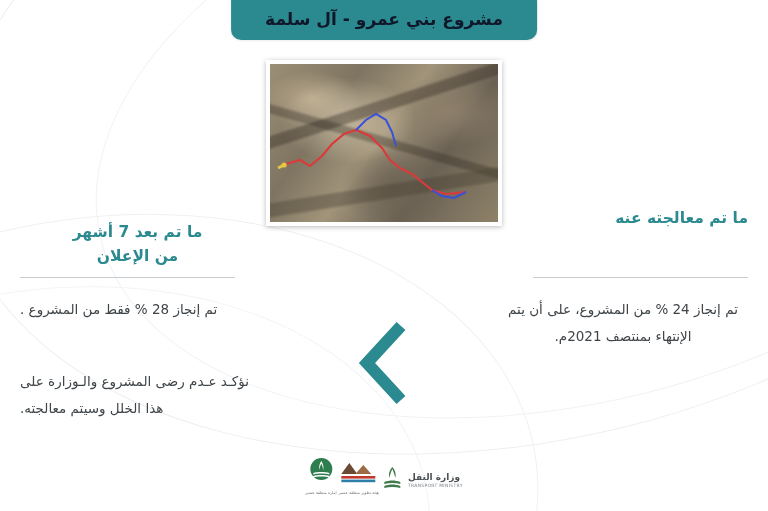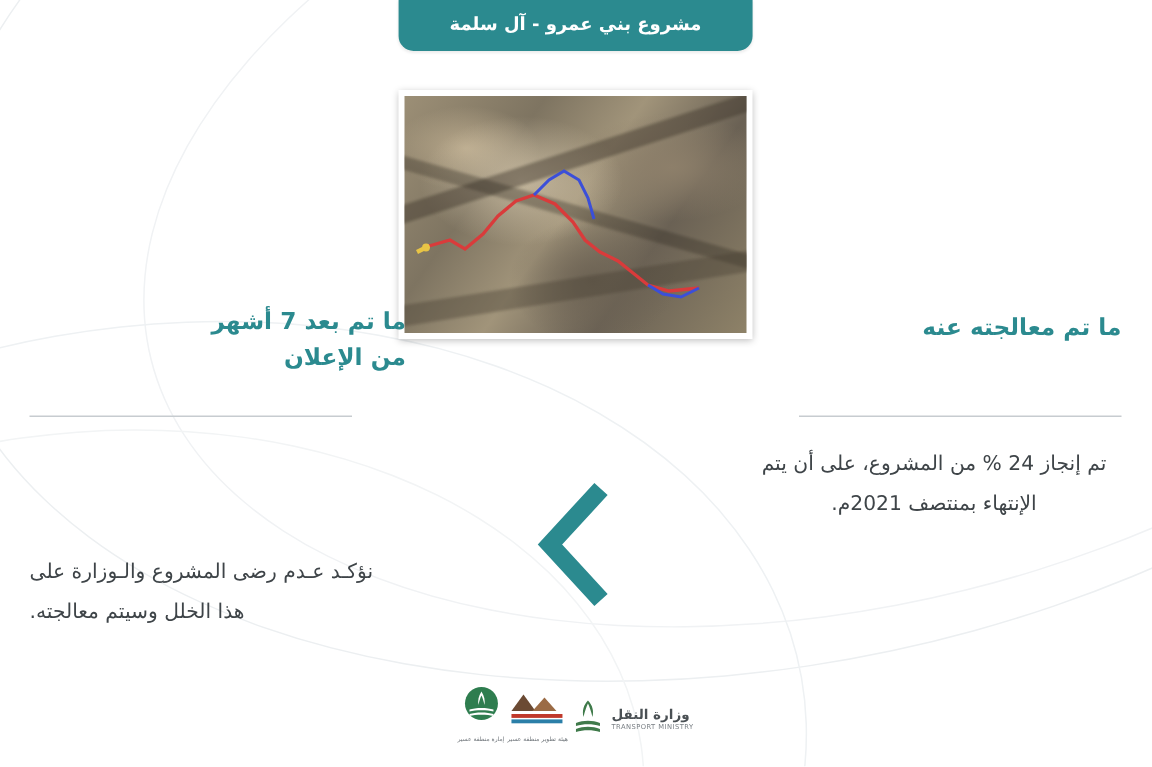--- a/index.html
+++ b/index.html
@@ -53,24 +53,24 @@
     border-color: #f2f4f5;
   }
 
   
   .title-ribbon {
     position: absolute;
     top: 0;
     left: 50%;
     transform: translateX(-50%);
     background: #2b8a8f;
-    color: #ffffff;
+    color: #0f172a;
     padding: 9px 34px 11px 34px;
     border-radius: 0 0 10px 10px;
-    font-size: 12px;
+    font-size: 17px;
     font-weight: bold;
     letter-spacing: 0.2px;
     white-space: nowrap;
     box-shadow: 0 1px 2px rgba(0,0,0,0.08);
   }
 
   
   .photo-frame {
     position: absolute;
     top: 60px;
@@ -118,21 +118,21 @@
 
   
   .col-head {
     position: absolute;
     color: #2b8a8f;
     font-size: 15.5px;
     font-weight: bold;
     line-height: 1.55;
   }
   .col-head.right { right: 20px; top: 206px; text-align: right; width: 235px; }
-  .col-head.left  { left: 20px;  top: 202px; text-align: right;  width: 235px; margin-left: 16px; }
+  .col-head.left  { left: 20px;  top: 220px; text-align: center;  width: 235px; }
 
   .head-rule {
     position: absolute;
     height: 1px;
     background: #c7ccd0;
     width: 215px;
   }
   .head-rule.right { right: 20px; top: 277px; }
   .head-rule.left  { left: 20px;  top: 277px; }
 
@@ -234,20 +234,21 @@
     <div>ما تم معالجته عنه</div>
   </div>
   <div class="head-rule right"></div>
   <div class="para right r1">تم إنجاز 24 % من المشروع، على أن يتم الإنتهاء بمنتصف 2021م.</div>
 
   <div class="col-head left">
     <div>ما تم بعد 7 أشهر</div>
     <div>من الإعلان</div>
   </div>
   <div class="head-rule left"></div>
+  <div class="para left l1">تم إنجاز 28 % فقط من المشروع .</div>
   <div class="para left l2">نؤكـد عـدم رضى المشروع  والـوزارة على هذا الخلل وسيتم معالجته.</div>
 
   <div class="chevron">
     <svg width="54" height="86" viewBox="0 0 54 86">
       <polyline points="44,6 10,43 44,80" fill="none" stroke="#2b8a8f" stroke-width="12" stroke-linecap="butt" stroke-linejoin="miter"></polyline>
     </svg>
   </div>
 
   <div class="logos">
 

